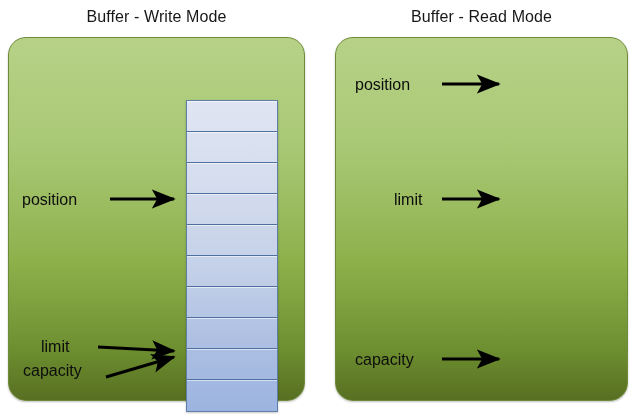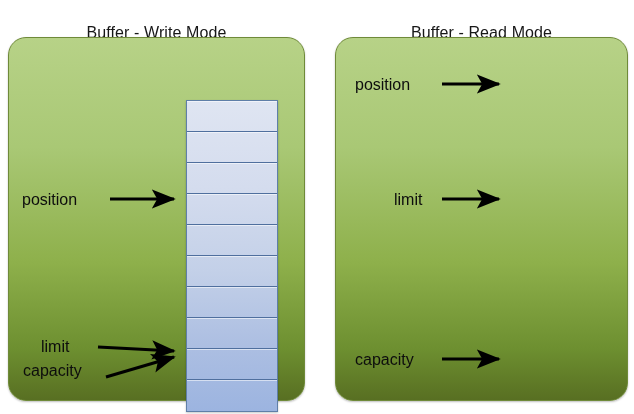--- a/index.html
+++ b/index.html
@@ -23,21 +23,21 @@
     background: linear-gradient(to bottom, #b7d287 0%, #a9c875 30%, #8eb04b 62%, #6d8f30 86%, #586f22 100%);
     border: 1px solid #6f8a39;
     box-shadow: 0 1px 2px rgba(0,0,0,0.25);
     box-sizing: border-box;
   }
   .panel.left  { left: 8px;   width: 297px; }
   .panel.right { left: 335px; width: 293px; }
 
   .panel-title {
     position: absolute;
-    top: 24px;
+    top: 8px;
     text-align: center;
     font-size: 16px;
     color: #171717;
     letter-spacing: 0.1px;
     white-space: nowrap;
   }
   .panel-title.left  { left: 8px;   width: 297px; }
   .panel-title.right { left: 335px; width: 293px; }
 
   

